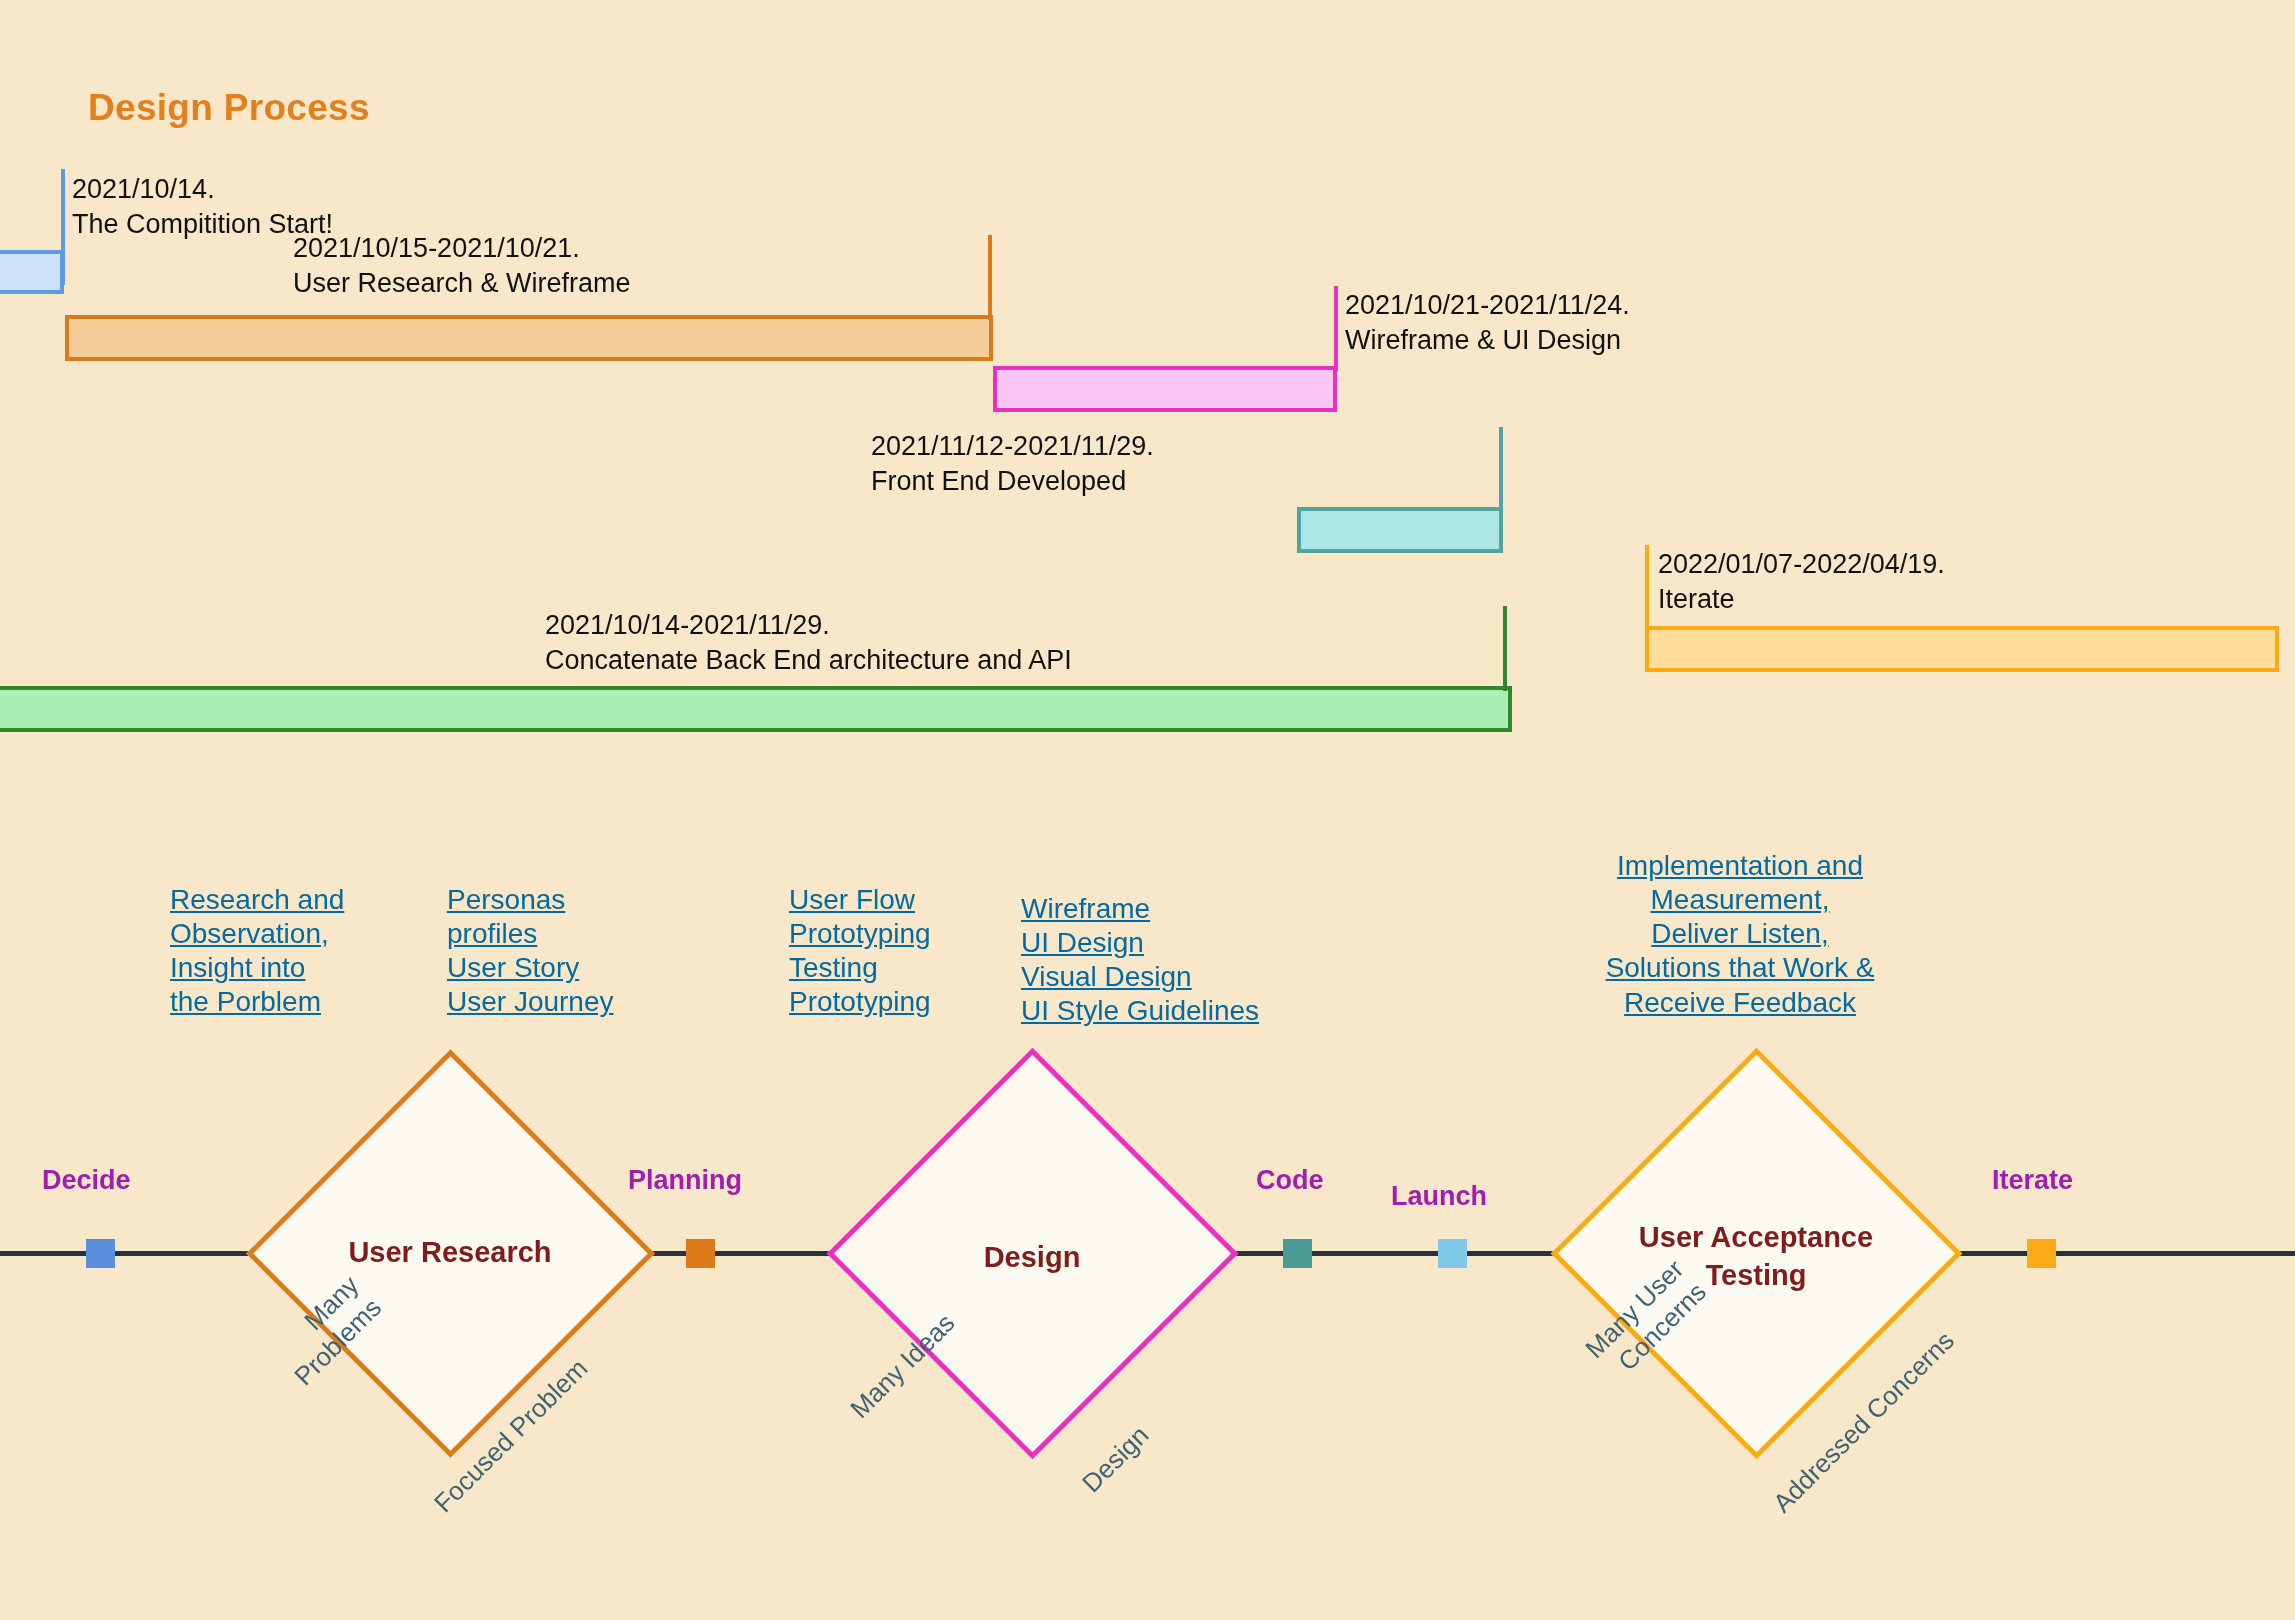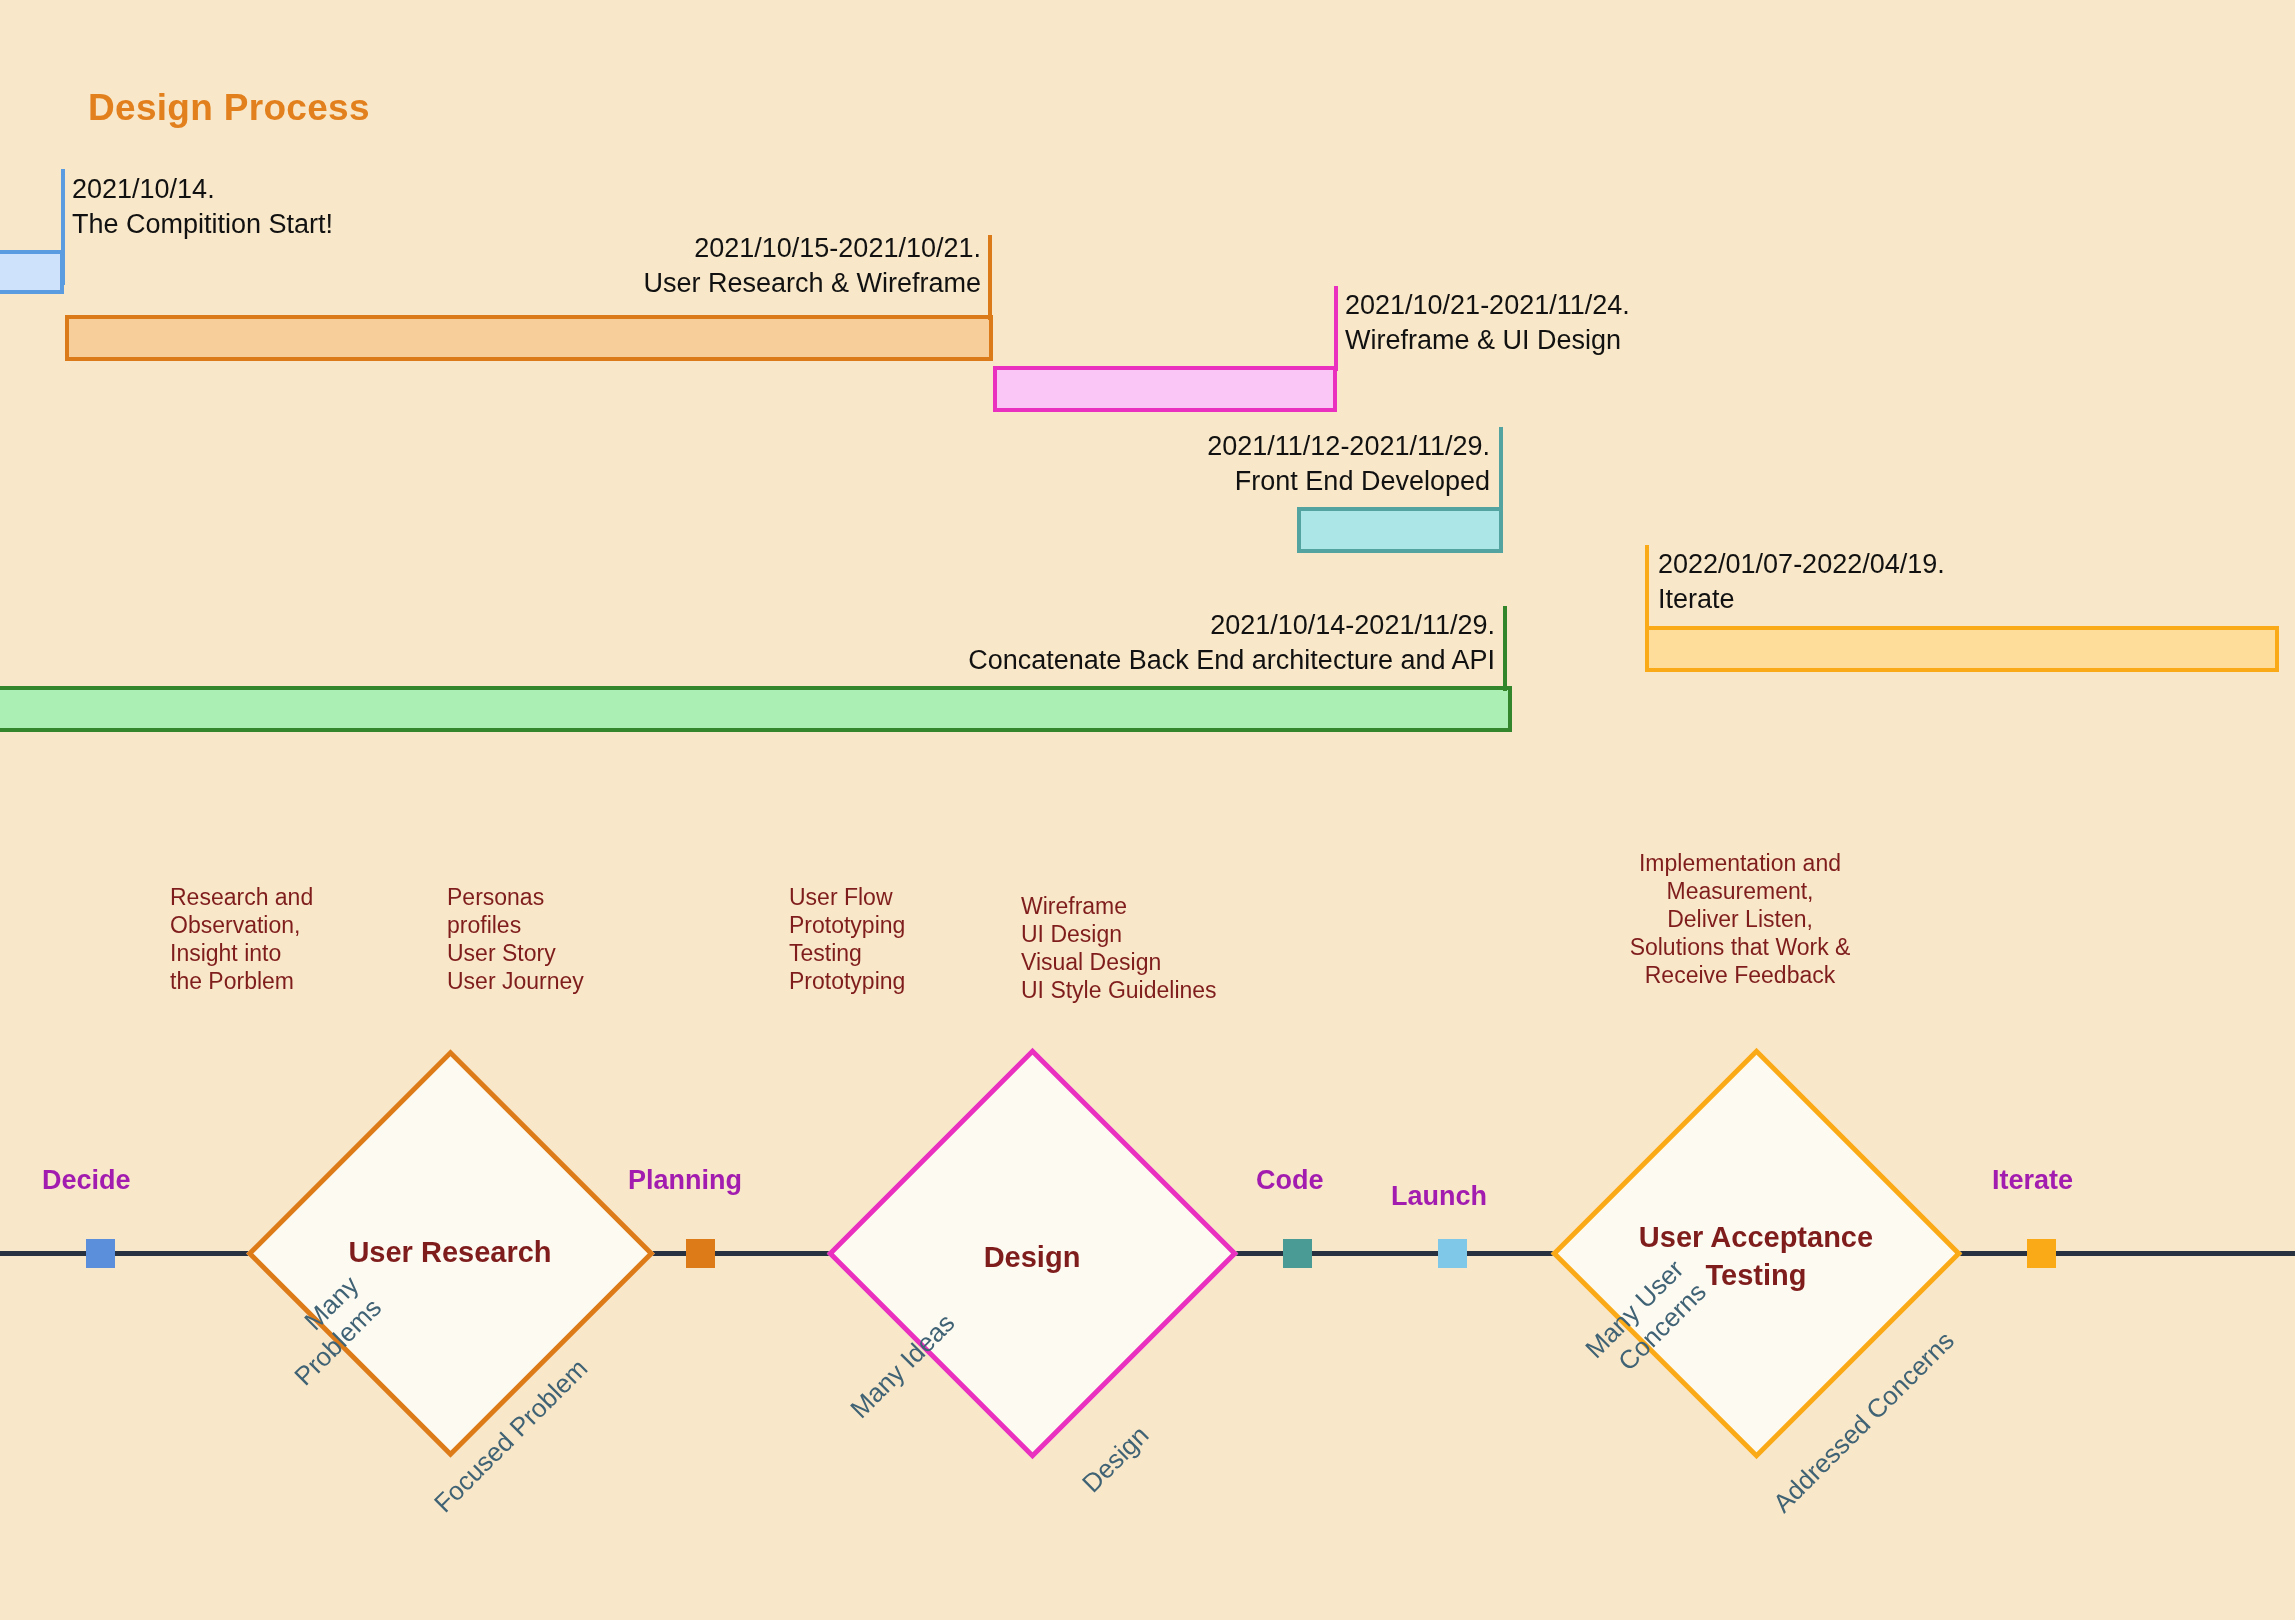--- a/index.html
+++ b/index.html
@@ -47,21 +47,21 @@
   }
   .gantt-label {
     position: absolute;
     font-size: 27px;
     line-height: 1.28;
     color: #111111;
     white-space: pre-line;
     font-family: "Liberation Sans", sans-serif;
   }
   .gantt-label.align-left  { text-align: left; }
-  .gantt-label.align-right { text-align: right; }
+  .gantt-label.align-right { }
 
   
   #process {
     position: absolute;
     left: 0;
     top: 762px;
     width: 2295px;
     height: 858px;
   }
   #axis-line {
@@ -105,24 +105,25 @@
   .side-label {
     position: absolute;
     font-size: 26px;
     color: #3F6274;
     white-space: pre-line;
     line-height: 1.22;
     transform-origin: 0 0;
   }
   .bullet-block {
     position: absolute;
-    font-size: 23px;
-    color: #7f1d1d;
+    font-size: 28px;
+    color: #0369a1;
     line-height: 1.22;
     white-space: pre-line;
+    text-decoration: underline;
   }
   .bullet-block.centered { text-align: center; }
 </style>
 </head>
 <body>
 
 <div id="page-title">Design Process</div>
 
 <div id="gantt">
 

